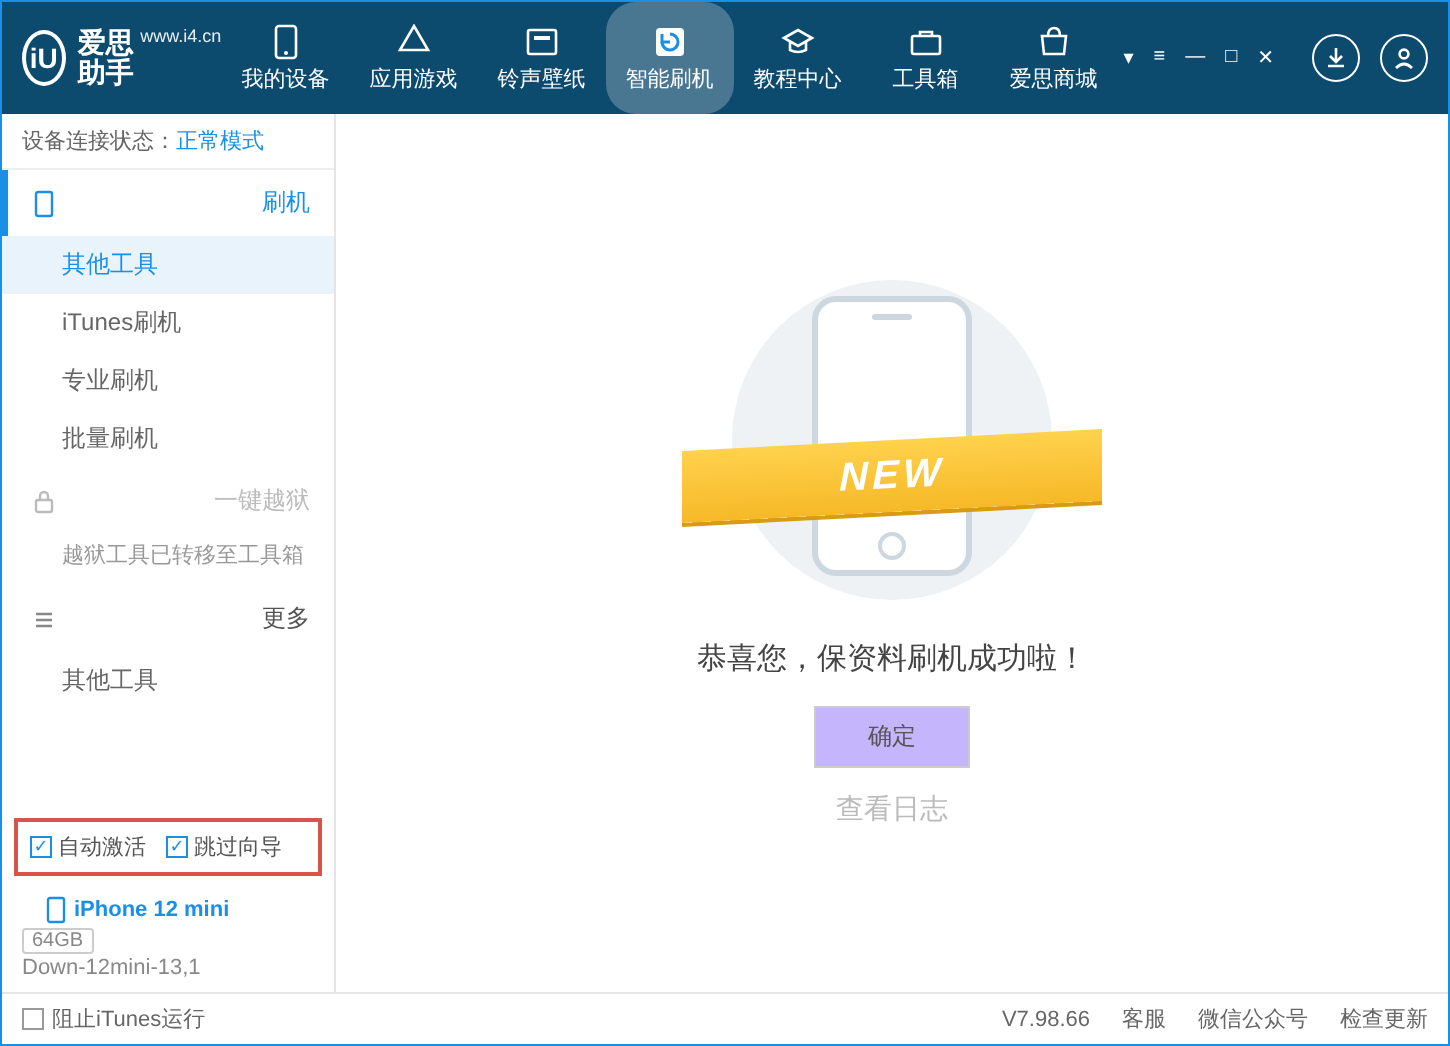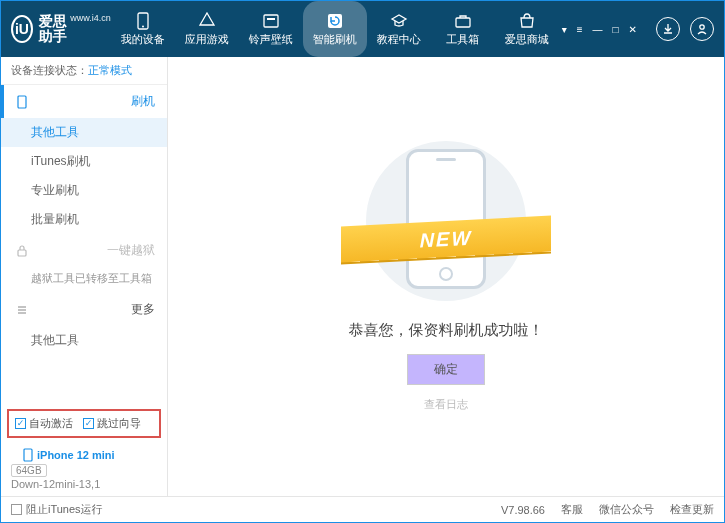--- a/index.html
+++ b/index.html
@@ -46,21 +46,21 @@
 .main { flex: 1; display: flex; flex-direction: column; align-items: center; justify-content: center; position: relative; }
 .illus { width: 200px; height: 160px; position: relative; }
 .circle-bg { position: absolute; width: 160px; height: 160px; border-radius: 50%; background: #eef2f5; left: 20px; top: 0; }
 .phone { position: absolute; width: 80px; height: 140px; background: #fff; border: 3px solid #cdd7e0; border-radius: 12px; left: 60px; top: 8px; }
 .phone:before { content:""; position:absolute; top:6px; left:50%; transform:translateX(-50%); width:20px; height:3px; background:#cdd7e0; border-radius:2px; }
 .phone:after { content:""; position:absolute; bottom:5px; left:50%; transform:translateX(-50%); width:10px; height:10px; border:2px solid #cdd7e0; border-radius:50%; }
 .ribbon { position: absolute; top: 80px; left: -5px; right: -5px; height: 36px; background: linear-gradient(#ffd24d,#f6b827); display: flex; align-items: center; justify-content: center; font-weight: 900; font-size: 20px; color: #fff; font-style: italic; letter-spacing: 2px; transform: skewY(-3deg); box-shadow: 0 2px 0 #d89c12; }
 
 .success-text { margin-top: 20px; font-size: 15px; color: #444; }
 .ok-btn { margin-top: 14px; padding: 6px 26px; border: 1px solid #ccc; background: #c4b5fd; font-size: 12px; cursor: pointer; color: #555; }
-.view-log { margin-top: 12px; font-size: 11px; color: #bbb; cursor: pointer; }
+.view-log { margin-top: 12px; font-size: 14px; color: #bbb; cursor: pointer; }
 
 .footer { height: 26px; border-top: 1px solid #e5e5e5; display: flex; align-items: center; padding: 0 10px; font-size: 11px; color: #666; }
 .footer-left { display: flex; align-items: center; gap: 4px; }
 .footer-chk { width: 11px; height: 11px; border: 1px solid #999; }
 .footer-right { margin-left: auto; display: flex; gap: 16px; align-items: center; }
 .footer-link { cursor: pointer; }
 
 svg { display: block; }
 </style>
 </head>

